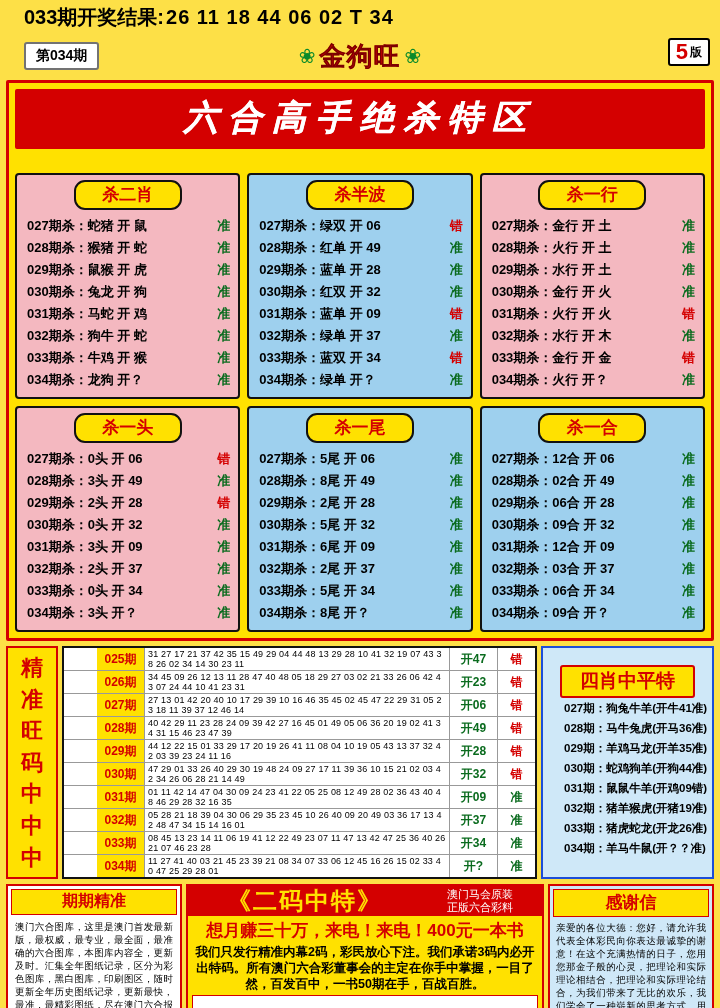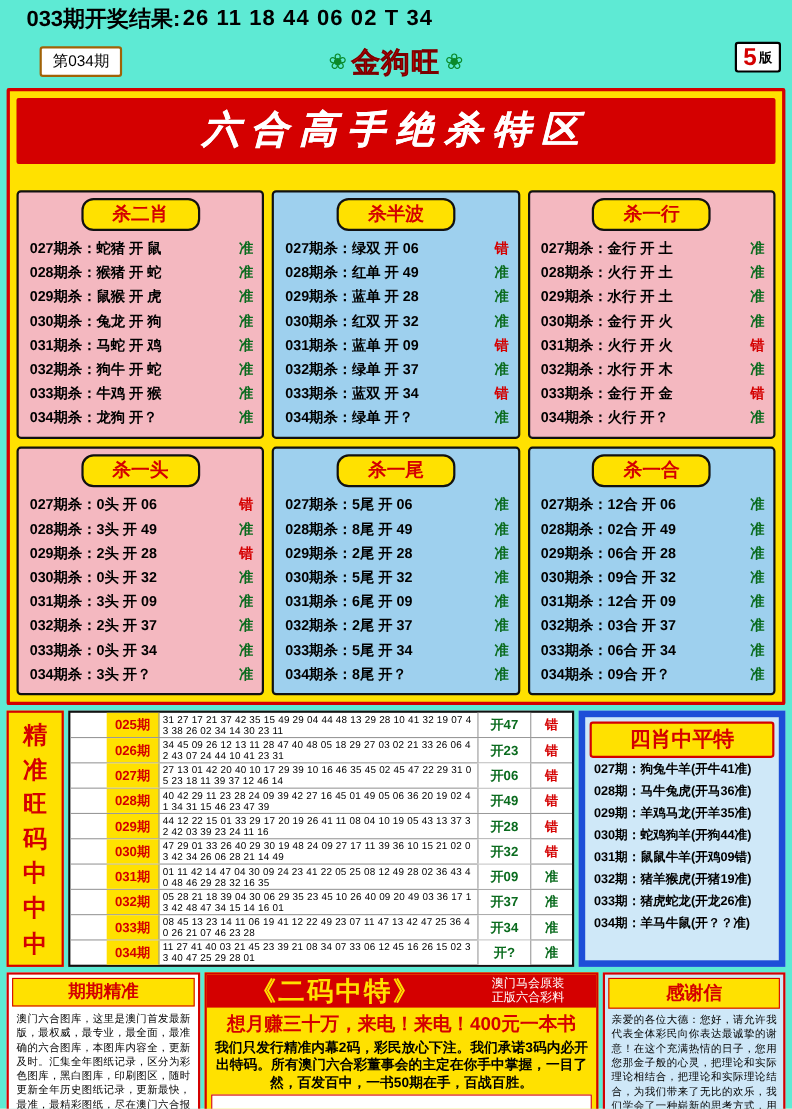--- a/index.html
+++ b/index.html
@@ -2,33 +2,33 @@
 <html><head>
 <meta charset="utf-8">
 <style>
   * { box-sizing: border-box; margin: 0; padding: 0; }
   body {
     width: 720px; height: 1008px;
     font-family: "Liberation Sans", sans-serif;
     background: #ffffff;
     overflow: hidden;
   }
-  .page { position: relative; width: 720px; height: 1008px; background:#5eead4; }
+  .page { position: relative; width: 720px; height: 1008px; background:#fde047; }
 
   
   .topbar {
     height: 34px; display:flex; align-items:center; padding-left:24px;
     font-size: 20px; font-weight: bold; color:#000; letter-spacing:0px;
   }
   .topbar .nums { color:#000; margin-left:2px; letter-spacing:1px; }
 
   .headrow { height: 44px; display:flex; align-items:center; padding:0 8px; position:relative;}
   .issue-box {
-    border:2px solid #a16207; border-radius:3px; padding:3px 10px;
-    font-size:14px; font-weight:normal; background:#fff; margin-left:28px;
+    border:2px solid #737373; border-radius:3px; padding:3px 10px;
+    font-size:14px; font-weight:bold; background:#fff; margin-left:16px;
   }
   .brand {
     position:absolute; left:50%; transform:translateX(-50%);
     display:flex; align-items:center; gap:4px;
   }
   .brand .leaf { color:#0a8a2a; font-size:20px; }
   .brand .bname {
     font-size:26px; font-weight:bold; color:#d40000;
     -webkit-text-stroke: 0.5px #7a0000;
     letter-spacing:1px;
@@ -102,21 +102,21 @@
     display:flex; align-items:center; justify-content:center; border-left:1px solid #999;
   }
   .nrow .ok {
     width:38px; font-size:12px; font-weight:bold;
     display:flex; align-items:center; justify-content:center; border-left:1px solid #999;
   }
   .ok.zhun { color:#0a6b1e; }
   .ok.cuo { color:#d40000; }
 
   .sidebox {
-    width:188px; border:6px solid #1d4ed8; background:#cfe8f8; padding:4px;
+    width:173px; border:2px solid #1d4ed8; background:#cfe8f8; padding:17px;
   }
   .sidebox .sb-title {
     background:#ffe100; border:2px solid #d40000; border-radius:3px;
     text-align:center; font-size:19px; font-weight:bold; color:#d40000; padding:1px 0 2px;
   }
   .sb-line { font-size:11.5px; font-weight:bold; color:#000; padding:3px 2px 2px 4px; white-space:nowrap;}
 
   
   .bottom { display:flex; margin:5px 6px 6px 6px; gap:4px; height:158px; }
   .bb { border:2px solid #d40000; }

